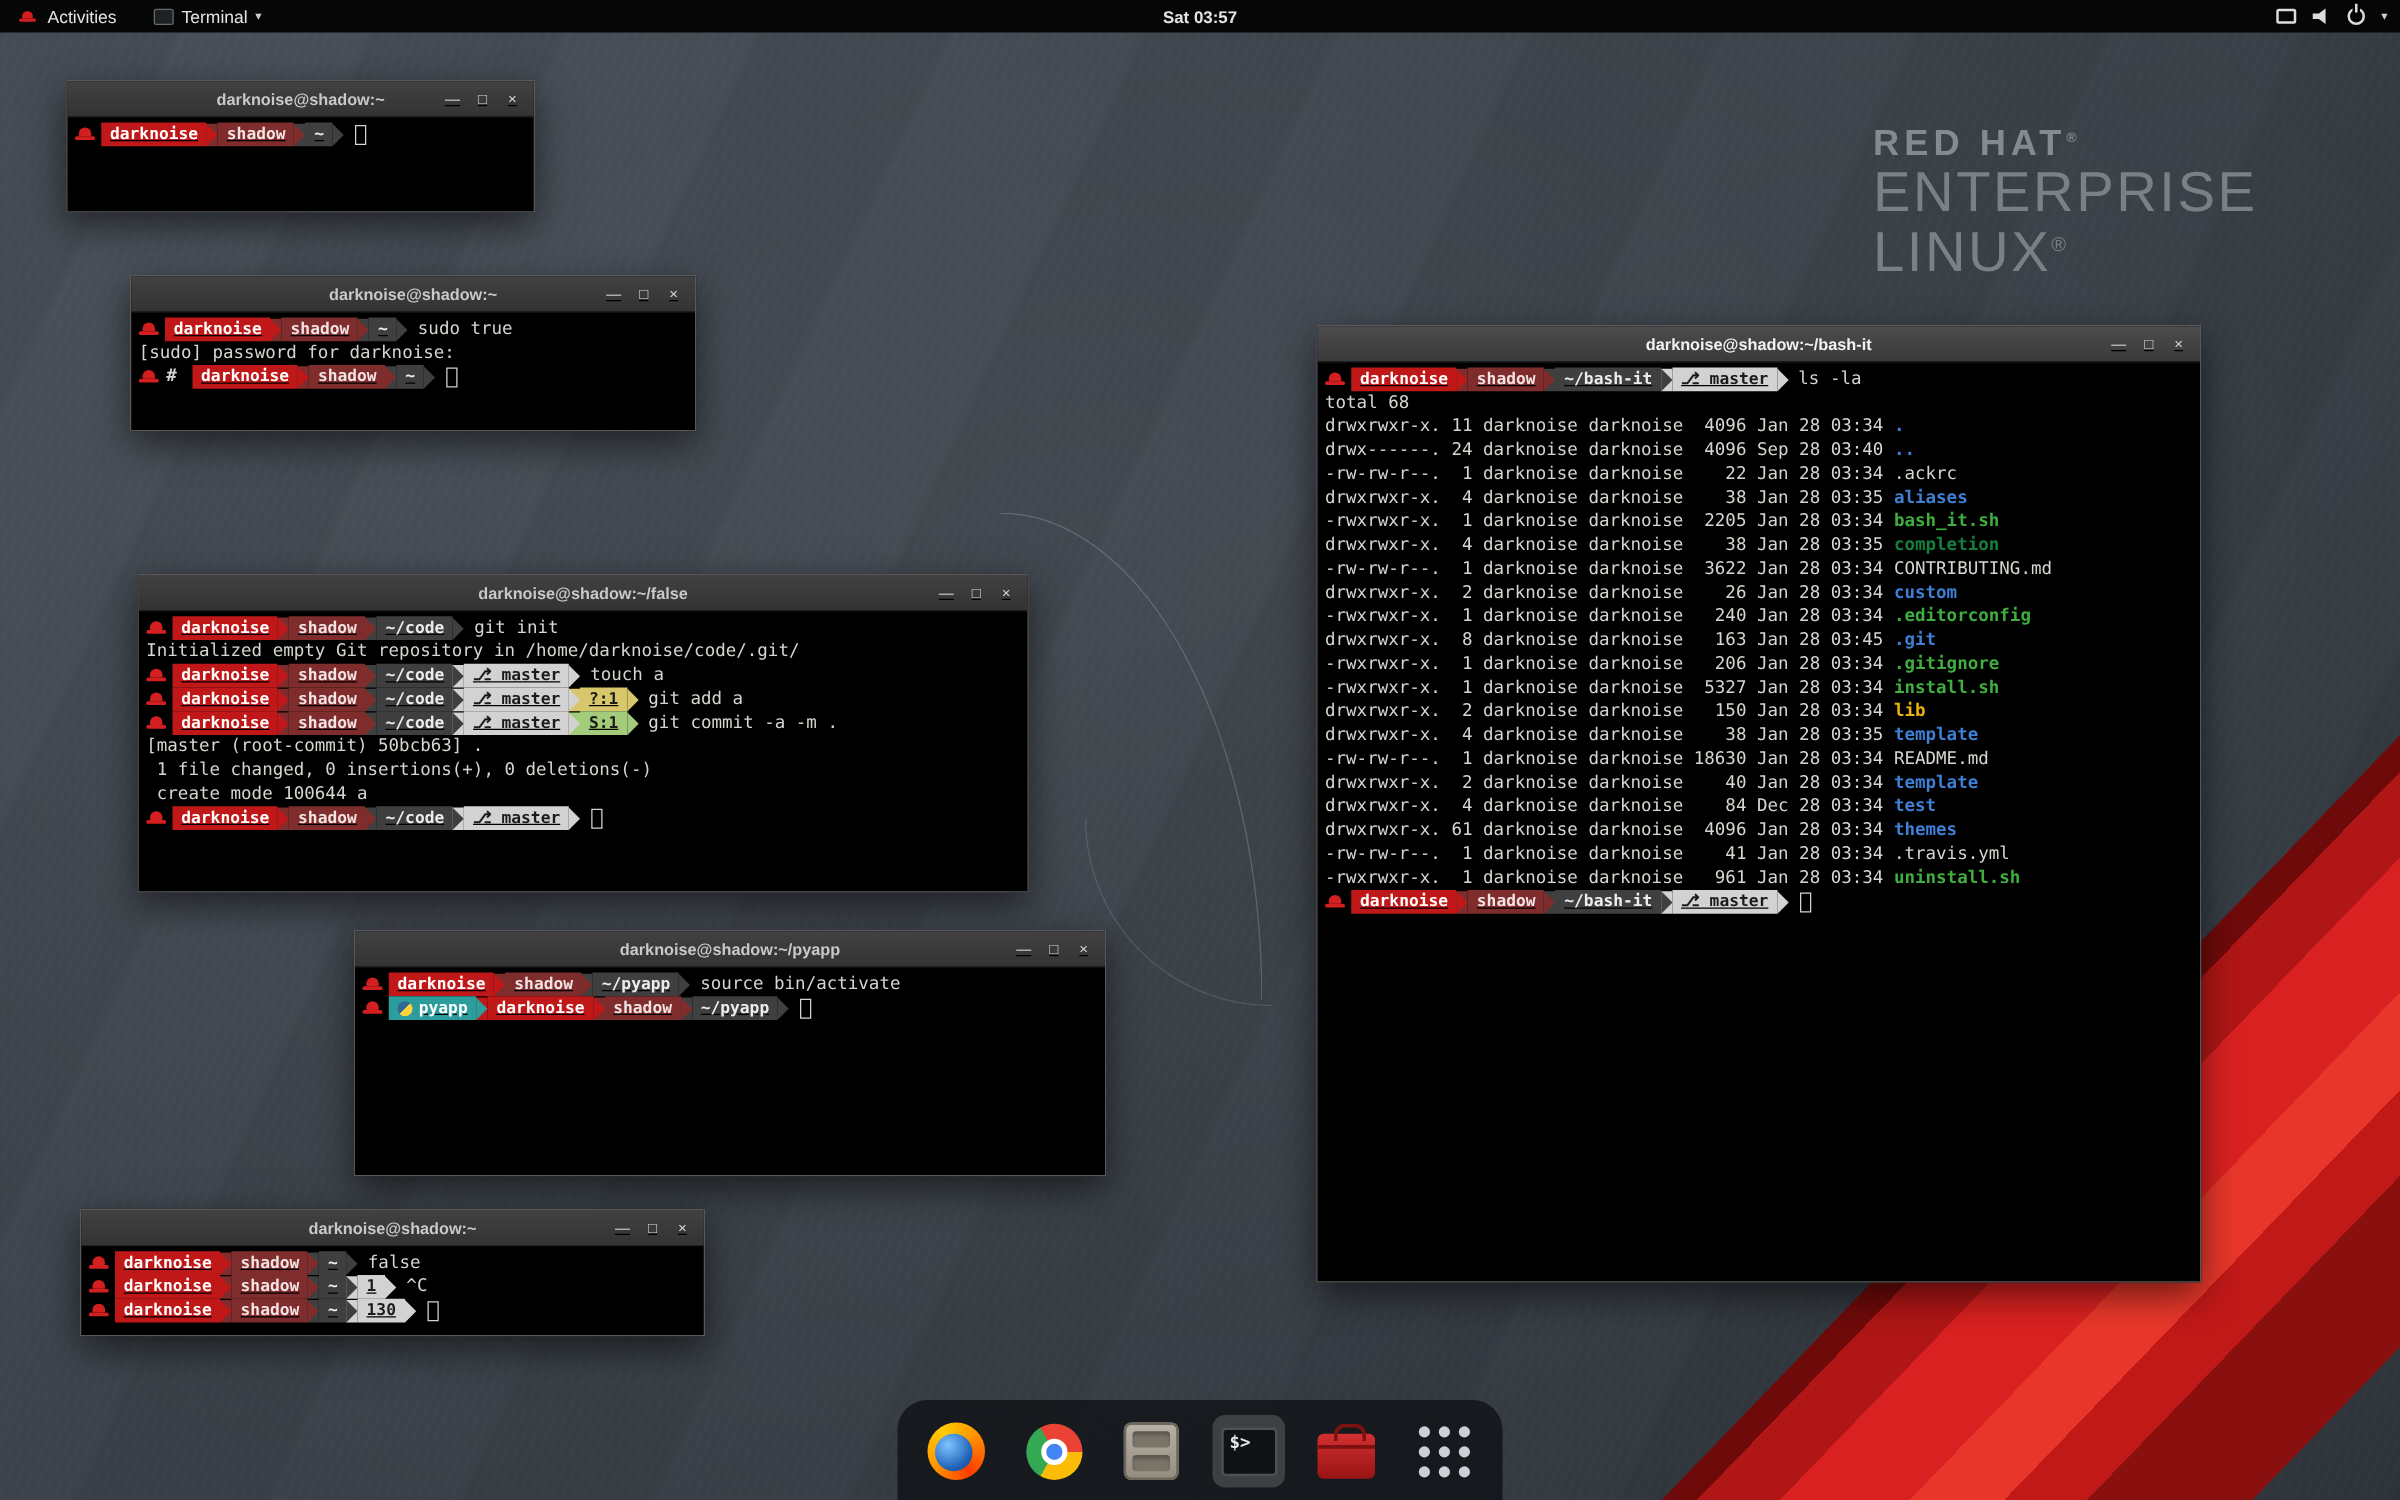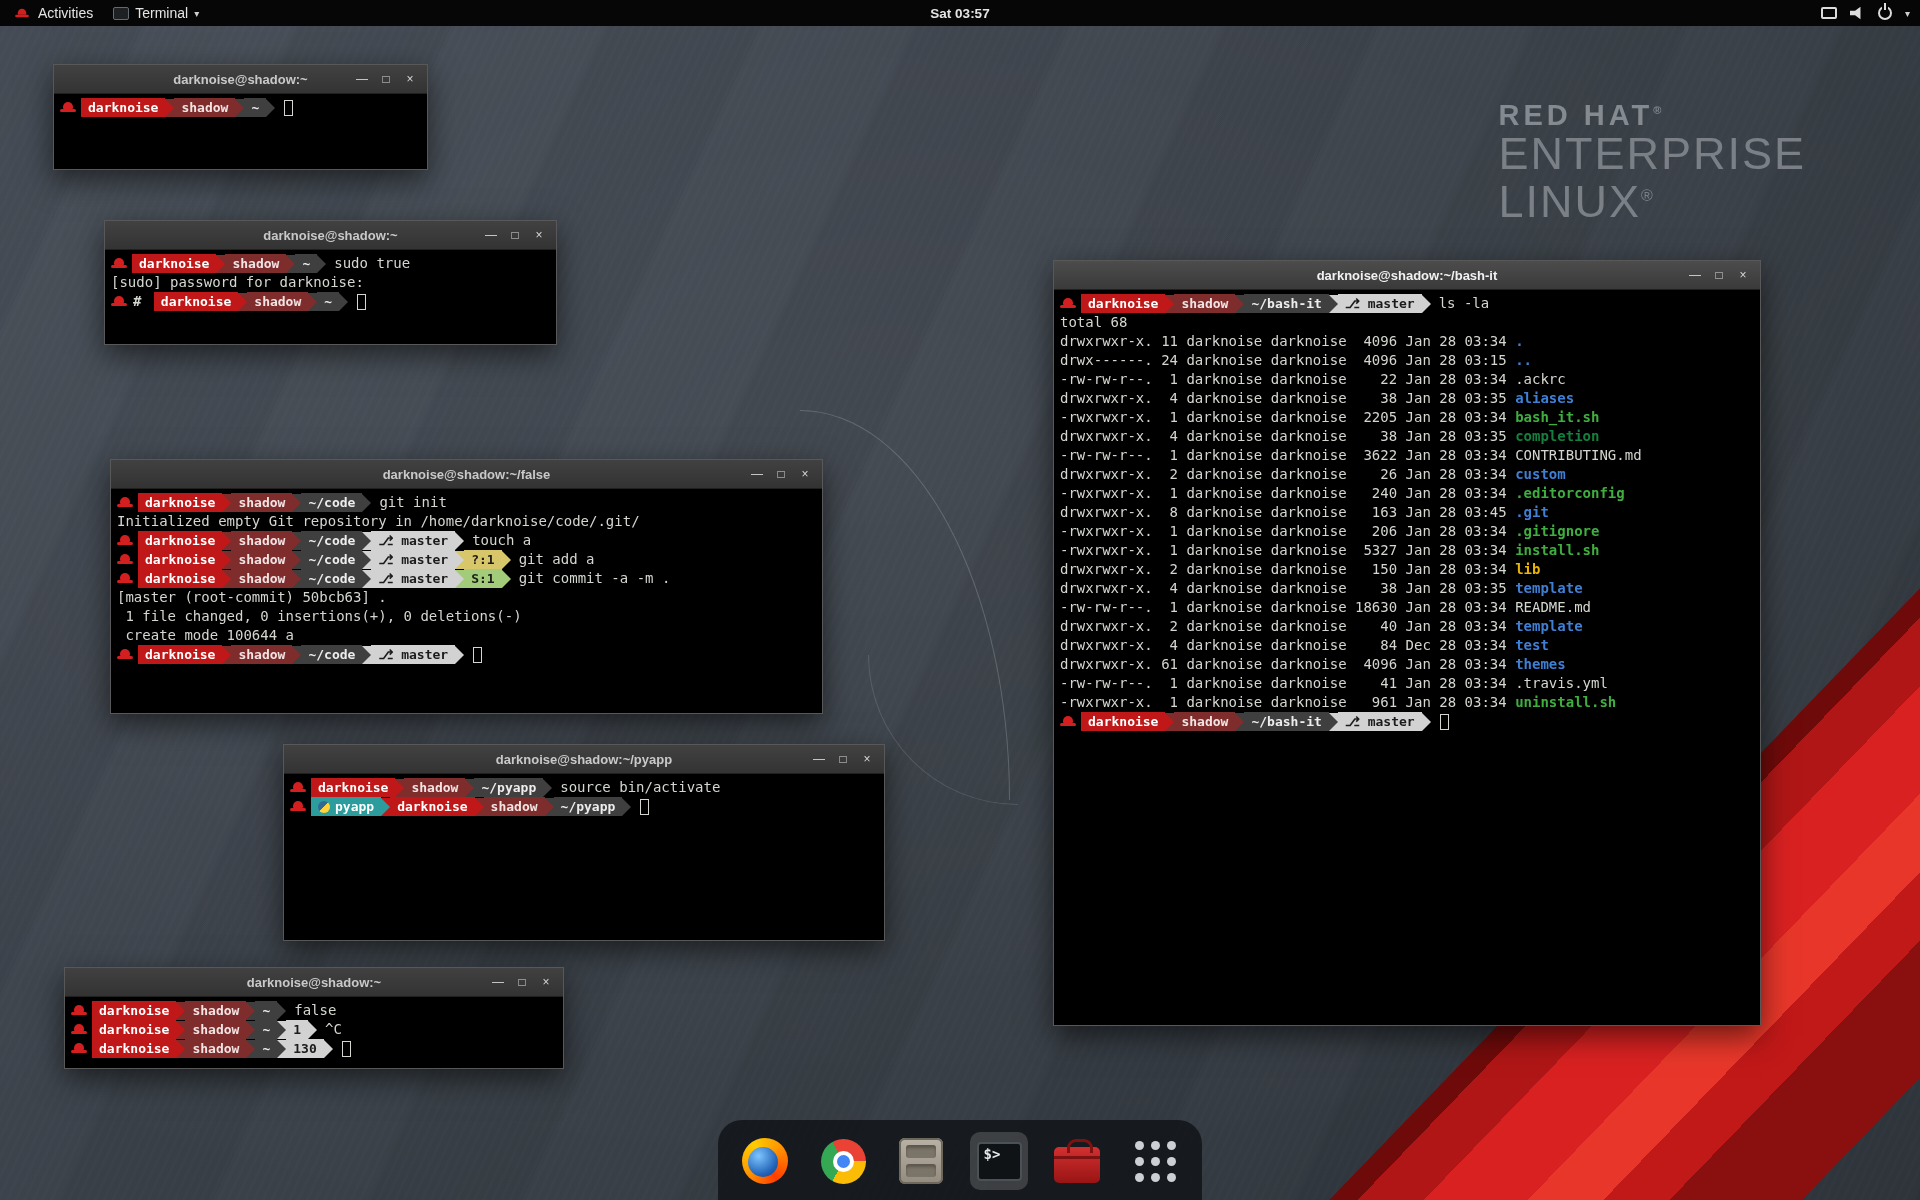--- a/index.html
+++ b/index.html
@@ -47,21 +47,21 @@
       #6f0a0a 0 6%, #b01616 6% 20%, #d92121 20% 42%, #e8372a 42% 58%,
       #c11818 58% 72%, #8a0f0f 72% 100%);
   }
 
   
   .topbar {
     position: absolute; top: 0; left: 0; right: 0; height: 26px;
     background: #060606; color: #e4e4e4; display: flex; align-items: center;
     font-size: 14px; z-index: 60; padding: 0 10px;
   }
-  .tb-left { display: flex; align-items: flex-start; gap: 12px; }
+  .tb-left { display: flex; align-items: flex-start; gap: 22px; }
   .tb-item { display: flex; align-items: center; gap: 6px; height: 26px; padding: 0 4px; cursor: default; }
   .tb-clock { position: absolute; left: 50%; transform: translateX(-50%); font-weight: 700; font-size: 13.5px; }
   .tb-right { margin-left: auto; display: flex; align-items: center; gap: 13px; }
   .caret { font-size: 10px; color: #cfcfcf; }
   .mini-term { width: 16px; height: 13px; background: #1d2124; border: 1px solid #636a70; border-radius: 2px; }
   .ico.display { width: 16px; height: 12px; border: 2px solid #dcdcdc; border-radius: 2px; display: inline-block; }
   .ico.volume { width: 15px; height: 14px; background: #dcdcdc; display: inline-block;
     clip-path: polygon(0 34%, 34% 34%, 70% 6%, 70% 94%, 34% 66%, 0 66%); }
   .ico.power { position: relative; width: 14px; height: 14px; border: 2px solid #dcdcdc; border-radius: 50%; display: inline-block; }
   .ico.power::before { content: ""; position: absolute; left: 50%; top: -5px; transform: translateX(-50%);
@@ -75,20 +75,21 @@
     background: #d31f1f; border-radius: 2px; }
   .hat-icon.small { transform: scale(0.85); margin-right: 2px; }
   .py-icon { width: 12px; height: 12px; border-radius: 50%; margin-right: 5px; flex: none;
     background: linear-gradient(135deg, #306998 0 50%, #ffd43b 50% 100%); }
 
   
   .window {
     position: absolute; background: #000;
     border: 1px solid #585858; box-shadow: 0 10px 28px rgba(0,0,0,0.55);
     z-index: 10;
+    text-decoration: underline;
   }
   .titlebar {
     height: 29px; background: linear-gradient(#414141, #333333);
     border-bottom: 1px solid #202020; display: flex; align-items: center; position: relative;
   }
   .window.focused .titlebar { background: linear-gradient(#4c4c4c, #3a3a3a); }
   .titlebar .title {
     position: absolute; left: 0; right: 0; text-align: center;
     font-size: 13px; color: #c9c9c9; font-weight: 700;
   }
@@ -263,21 +264,21 @@
         <div class="controls">
           <span class="ctrl">—</span>
           <span class="ctrl">□</span>
           <span class="ctrl">×</span>
         </div>
       </div>
       <div class="term">
         <div class="tline"><span class="hat-icon"></span><span class="pseg" style="background: rgb(192, 24, 24); color: rgb(255, 255, 255);"><span>darknoise</span></span><span class="parrow" style="border-left-color: rgb(192, 24, 24); background: rgb(126, 44, 44);"></span><span class="pseg" style="background: rgb(126, 44, 44); color: rgb(243, 228, 228);"><span>shadow</span></span><span class="parrow" style="border-left-color: rgb(126, 44, 44); background: rgb(63, 63, 63);"></span><span class="pseg" style="background: rgb(63, 63, 63); color: rgb(237, 237, 237);"><span>~/bash-it</span></span><span class="parrow" style="border-left-color: rgb(63, 63, 63); background: rgb(210, 210, 210);"></span><span class="pseg" style="background: rgb(210, 210, 210); color: rgb(27, 27, 27);"><span>⎇ master</span></span><span class="parrow" style="border-left-color: rgb(210, 210, 210); background: transparent;"></span><span class="cmd">ls -la</span></div>
         <div class="out"><span>total 68</span></div>
         <div class="out"><span>drwxrwxr-x. 11 darknoise darknoise  4096 Jan 28 03:34 </span><span style="color: rgb(63, 127, 212); font-weight: 700;">.</span></div>
-        <div class="out"><span>drwx------. 24 darknoise darknoise  4096 Jan 28 03:15 </span><span style="color: rgb(63, 127, 212); font-weight: 700;">..</span></div>
+        <div class="out"><span>drwx------. 24 darknoise darknoise  4096 Sep 28 03:40 </span><span style="color: rgb(63, 127, 212); font-weight: 700;">..</span></div>
         <div class="out"><span>-rw-rw-r--.  1 darknoise darknoise    22 Jan 28 03:34 </span><span>.ackrc</span></div>
         <div class="out"><span>drwxrwxr-x.  4 darknoise darknoise    38 Jan 28 03:35 </span><span style="color: rgb(63, 127, 212); font-weight: 700;">aliases</span></div>
         <div class="out"><span>-rwxrwxr-x.  1 darknoise darknoise  2205 Jan 28 03:34 </span><span style="color: rgb(63, 174, 63); font-weight: 700;">bash_it.sh</span></div>
         <div class="out"><span>drwxrwxr-x.  4 darknoise darknoise    38 Jan 28 03:35 </span><span style="color: #15803d; font-weight: 700;">completion</span></div>
         <div class="out"><span>-rw-rw-r--.  1 darknoise darknoise  3622 Jan 28 03:34 </span><span>CONTRIBUTING.md</span></div>
         <div class="out"><span>drwxrwxr-x.  2 darknoise darknoise    26 Jan 28 03:34 </span><span style="color: rgb(63, 127, 212); font-weight: 700;">custom</span></div>
         <div class="out"><span>-rwxrwxr-x.  1 darknoise darknoise   240 Jan 28 03:34 </span><span style="color: rgb(63, 174, 63); font-weight: 700;">.editorconfig</span></div>
         <div class="out"><span>drwxrwxr-x.  8 darknoise darknoise   163 Jan 28 03:45 </span><span style="color: rgb(63, 127, 212); font-weight: 700;">.git</span></div>
         <div class="out"><span>-rwxrwxr-x.  1 darknoise darknoise   206 Jan 28 03:34 </span><span style="color: rgb(63, 174, 63); font-weight: 700;">.gitignore</span></div>
         <div class="out"><span>-rwxrwxr-x.  1 darknoise darknoise  5327 Jan 28 03:34 </span><span style="color: rgb(63, 174, 63); font-weight: 700;">install.sh</span></div>

